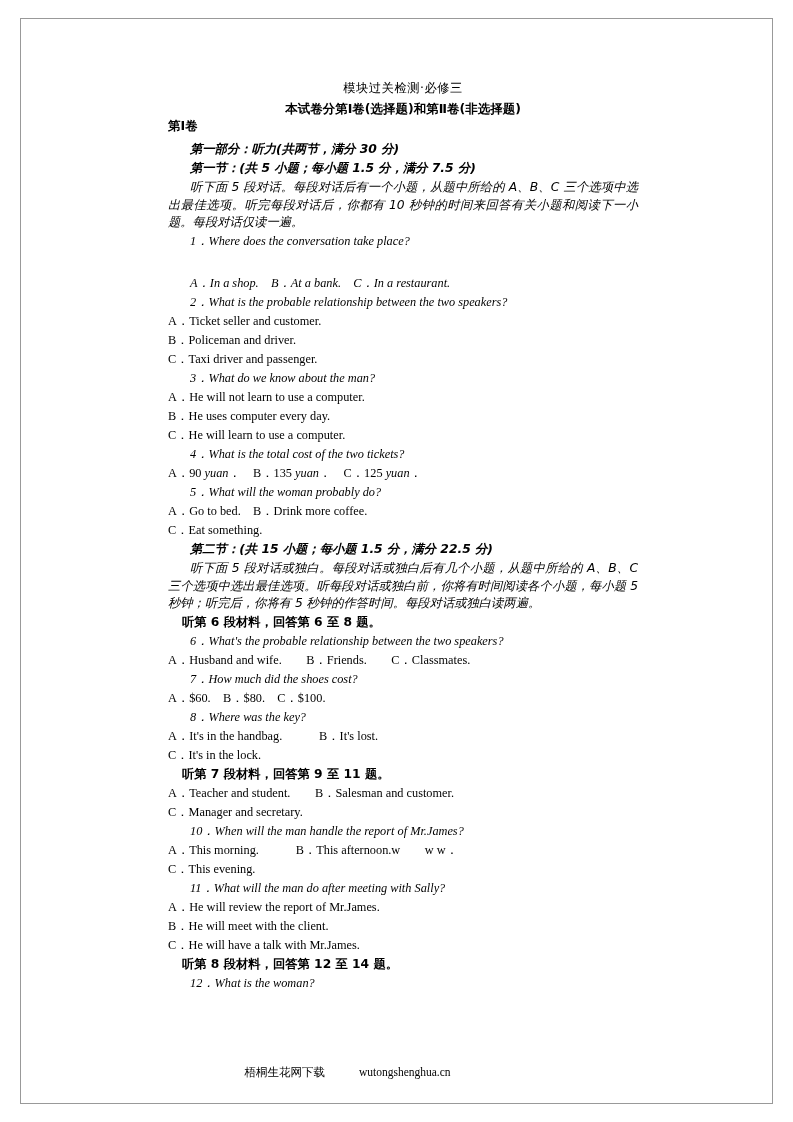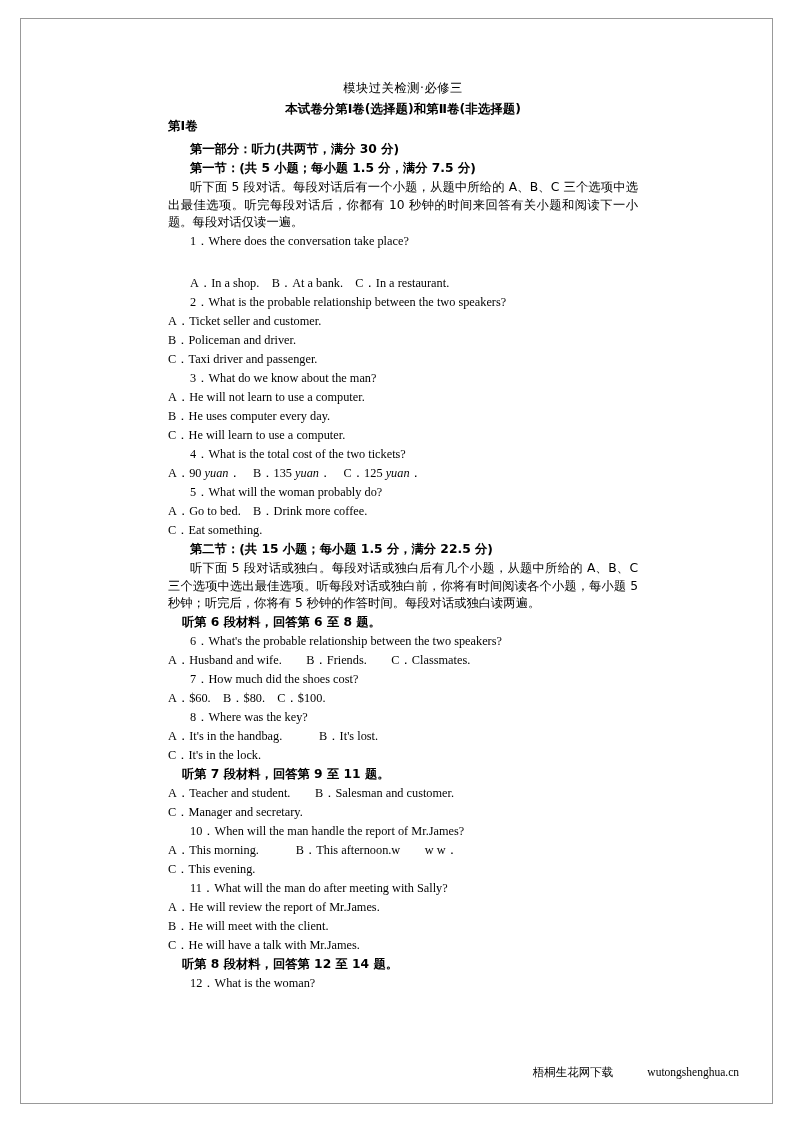--- a/index.html
+++ b/index.html
@@ -57,20 +57,21 @@
     margin-bottom: 6px;
   }
   p.line {
     margin: 0 0 1.5px 0;
     font-size: 12.3px;
     line-height: 17.5px;
     text-align: justify;
   }
   p.indent {
     text-indent: 22px;
+    font-style: italic;
   }
   p.indent2 {
     text-indent: 14px;
   }
   .bold-cn {
     font-family: "DejaVu Sans", sans-serif;
     font-weight: bold;
     font-size: 12.3px;
   }
   .cn {
@@ -81,23 +82,22 @@
     font-style: italic;
   }
   .gap {
     height: 23px;
   }
   .footer {
     position: absolute;
     left: 0;
     top: 1065px;
     width: 695px;
-    text-align: right;
+    text-align: center;
     font-size: 11.5px;
-    margin-left: 44px;
   }
   .footer .cnfoot {
     font-family: "DejaVu Sans", sans-serif;
     font-size: 11.5px;
   }
   .footer .url {
     font-family: "Liberation Serif", serif;
     margin-left: 34px;
   }
 </style>

